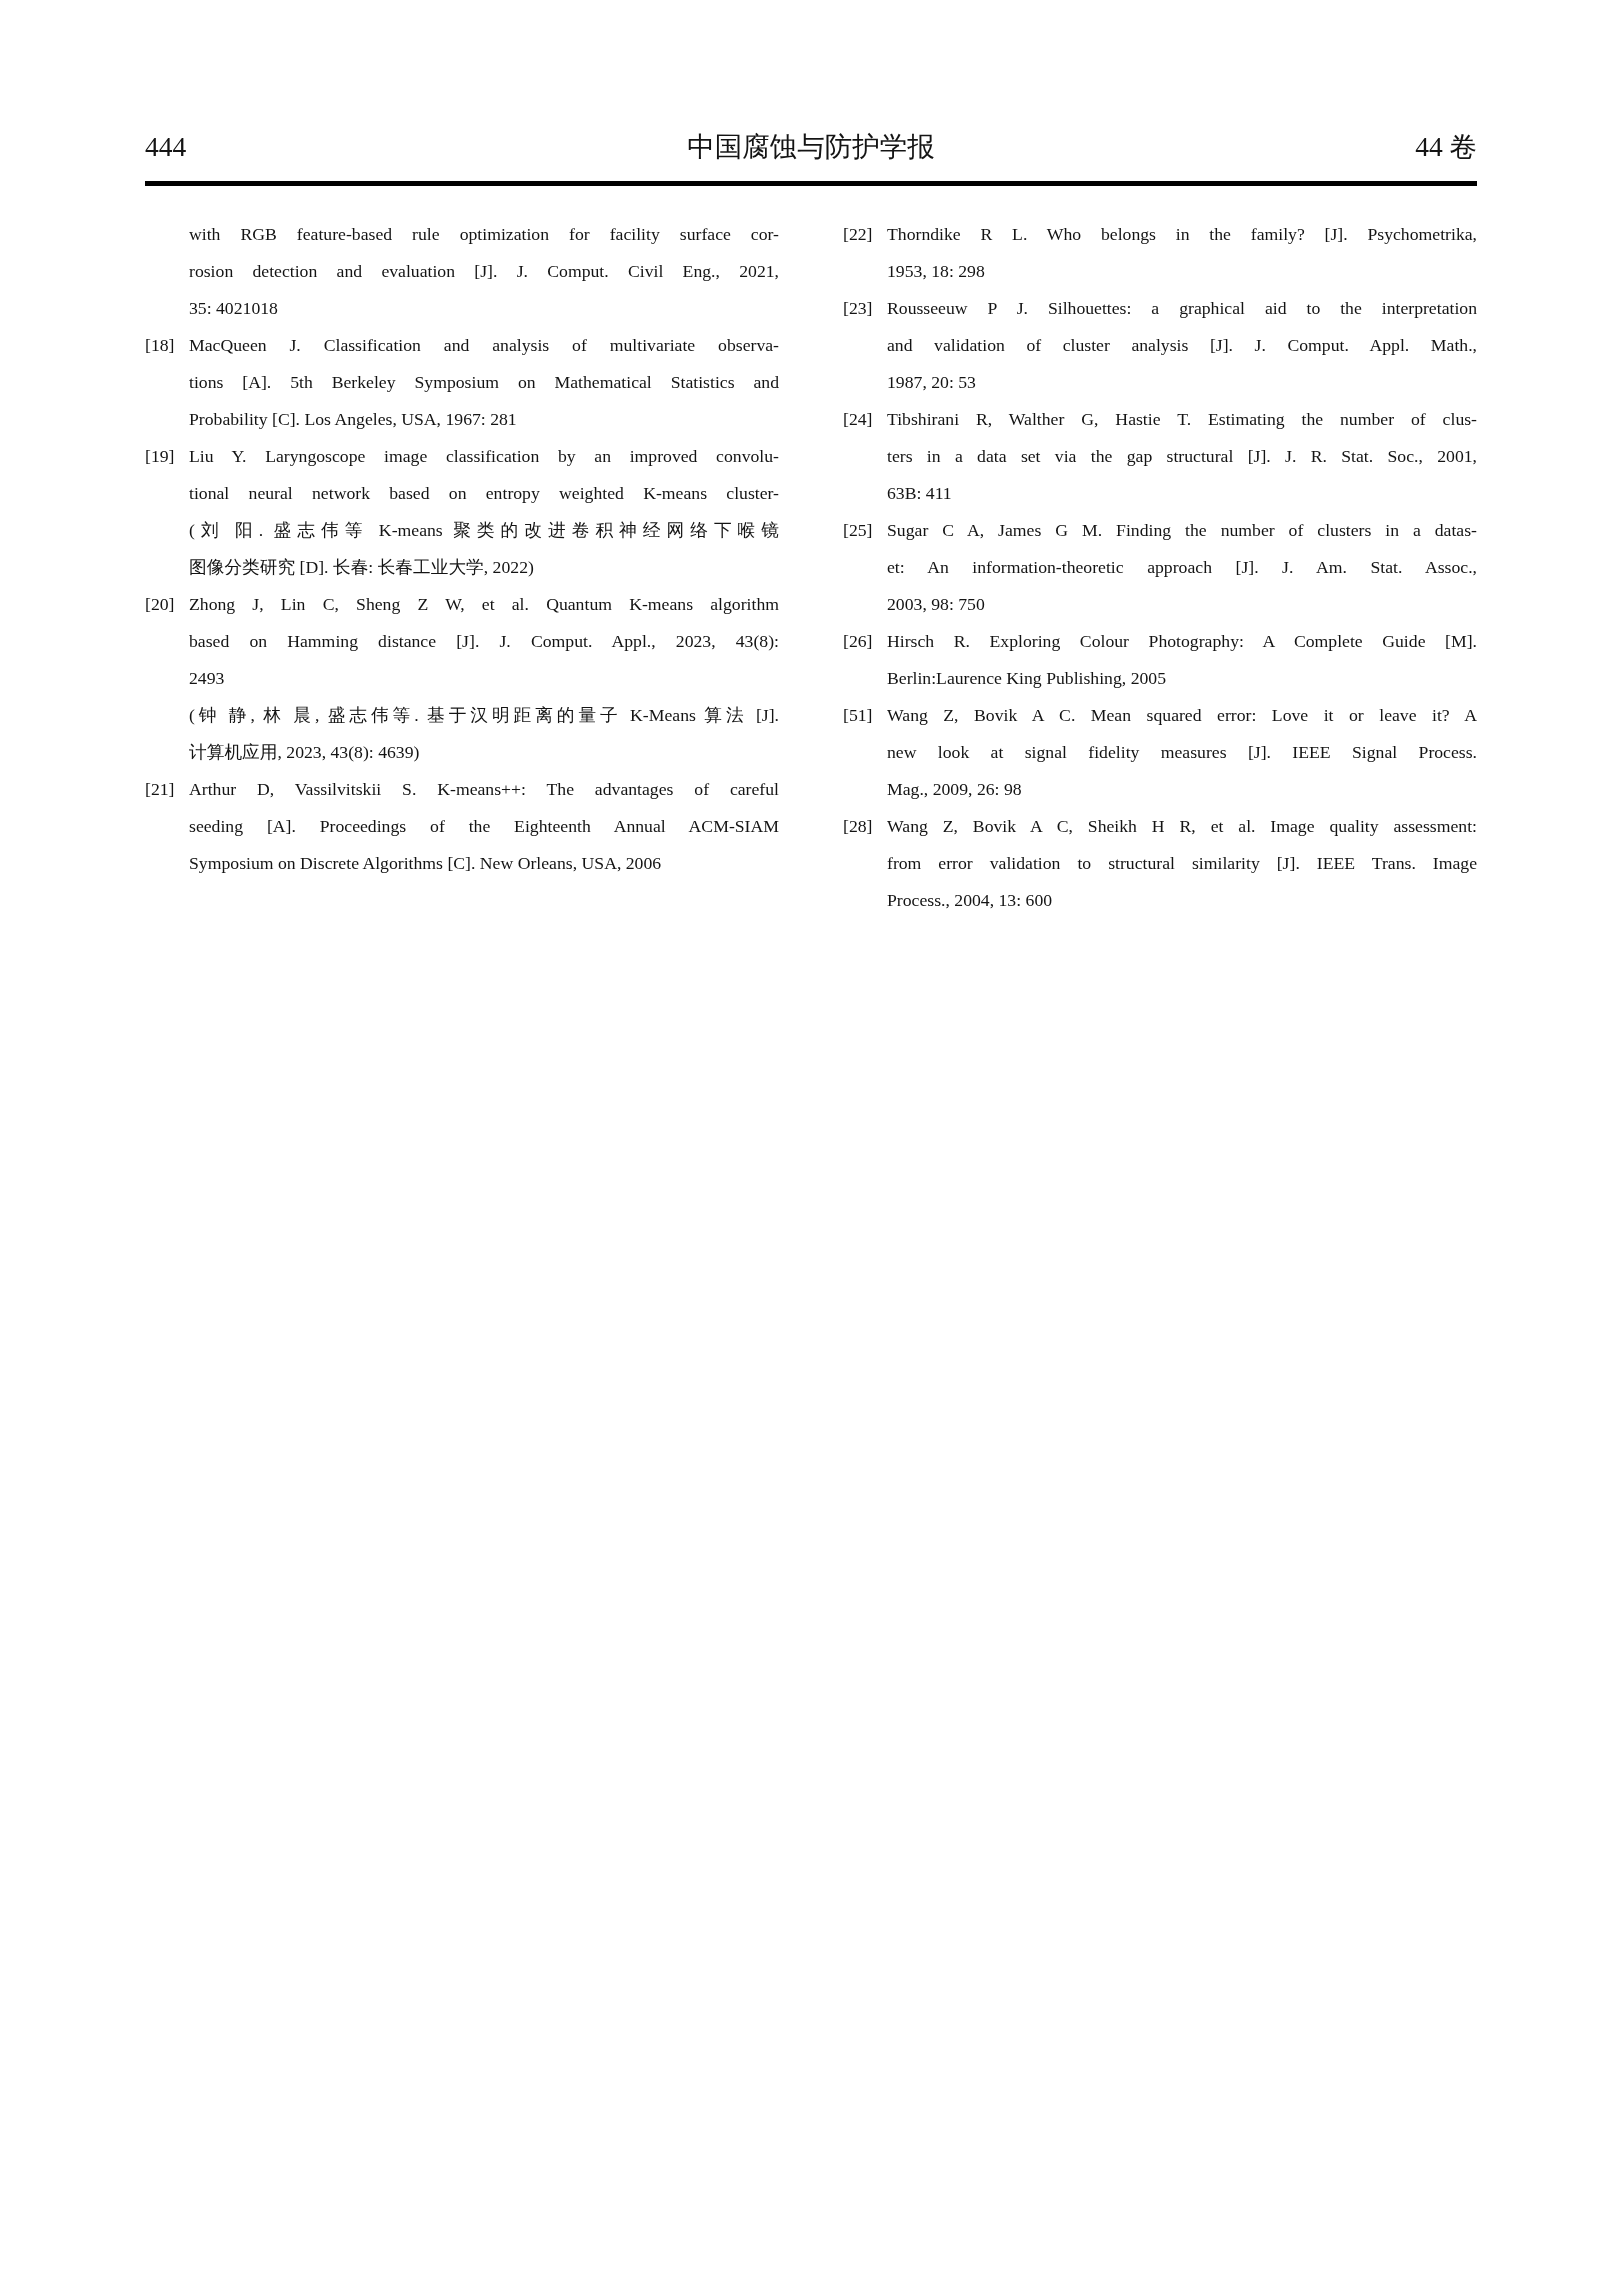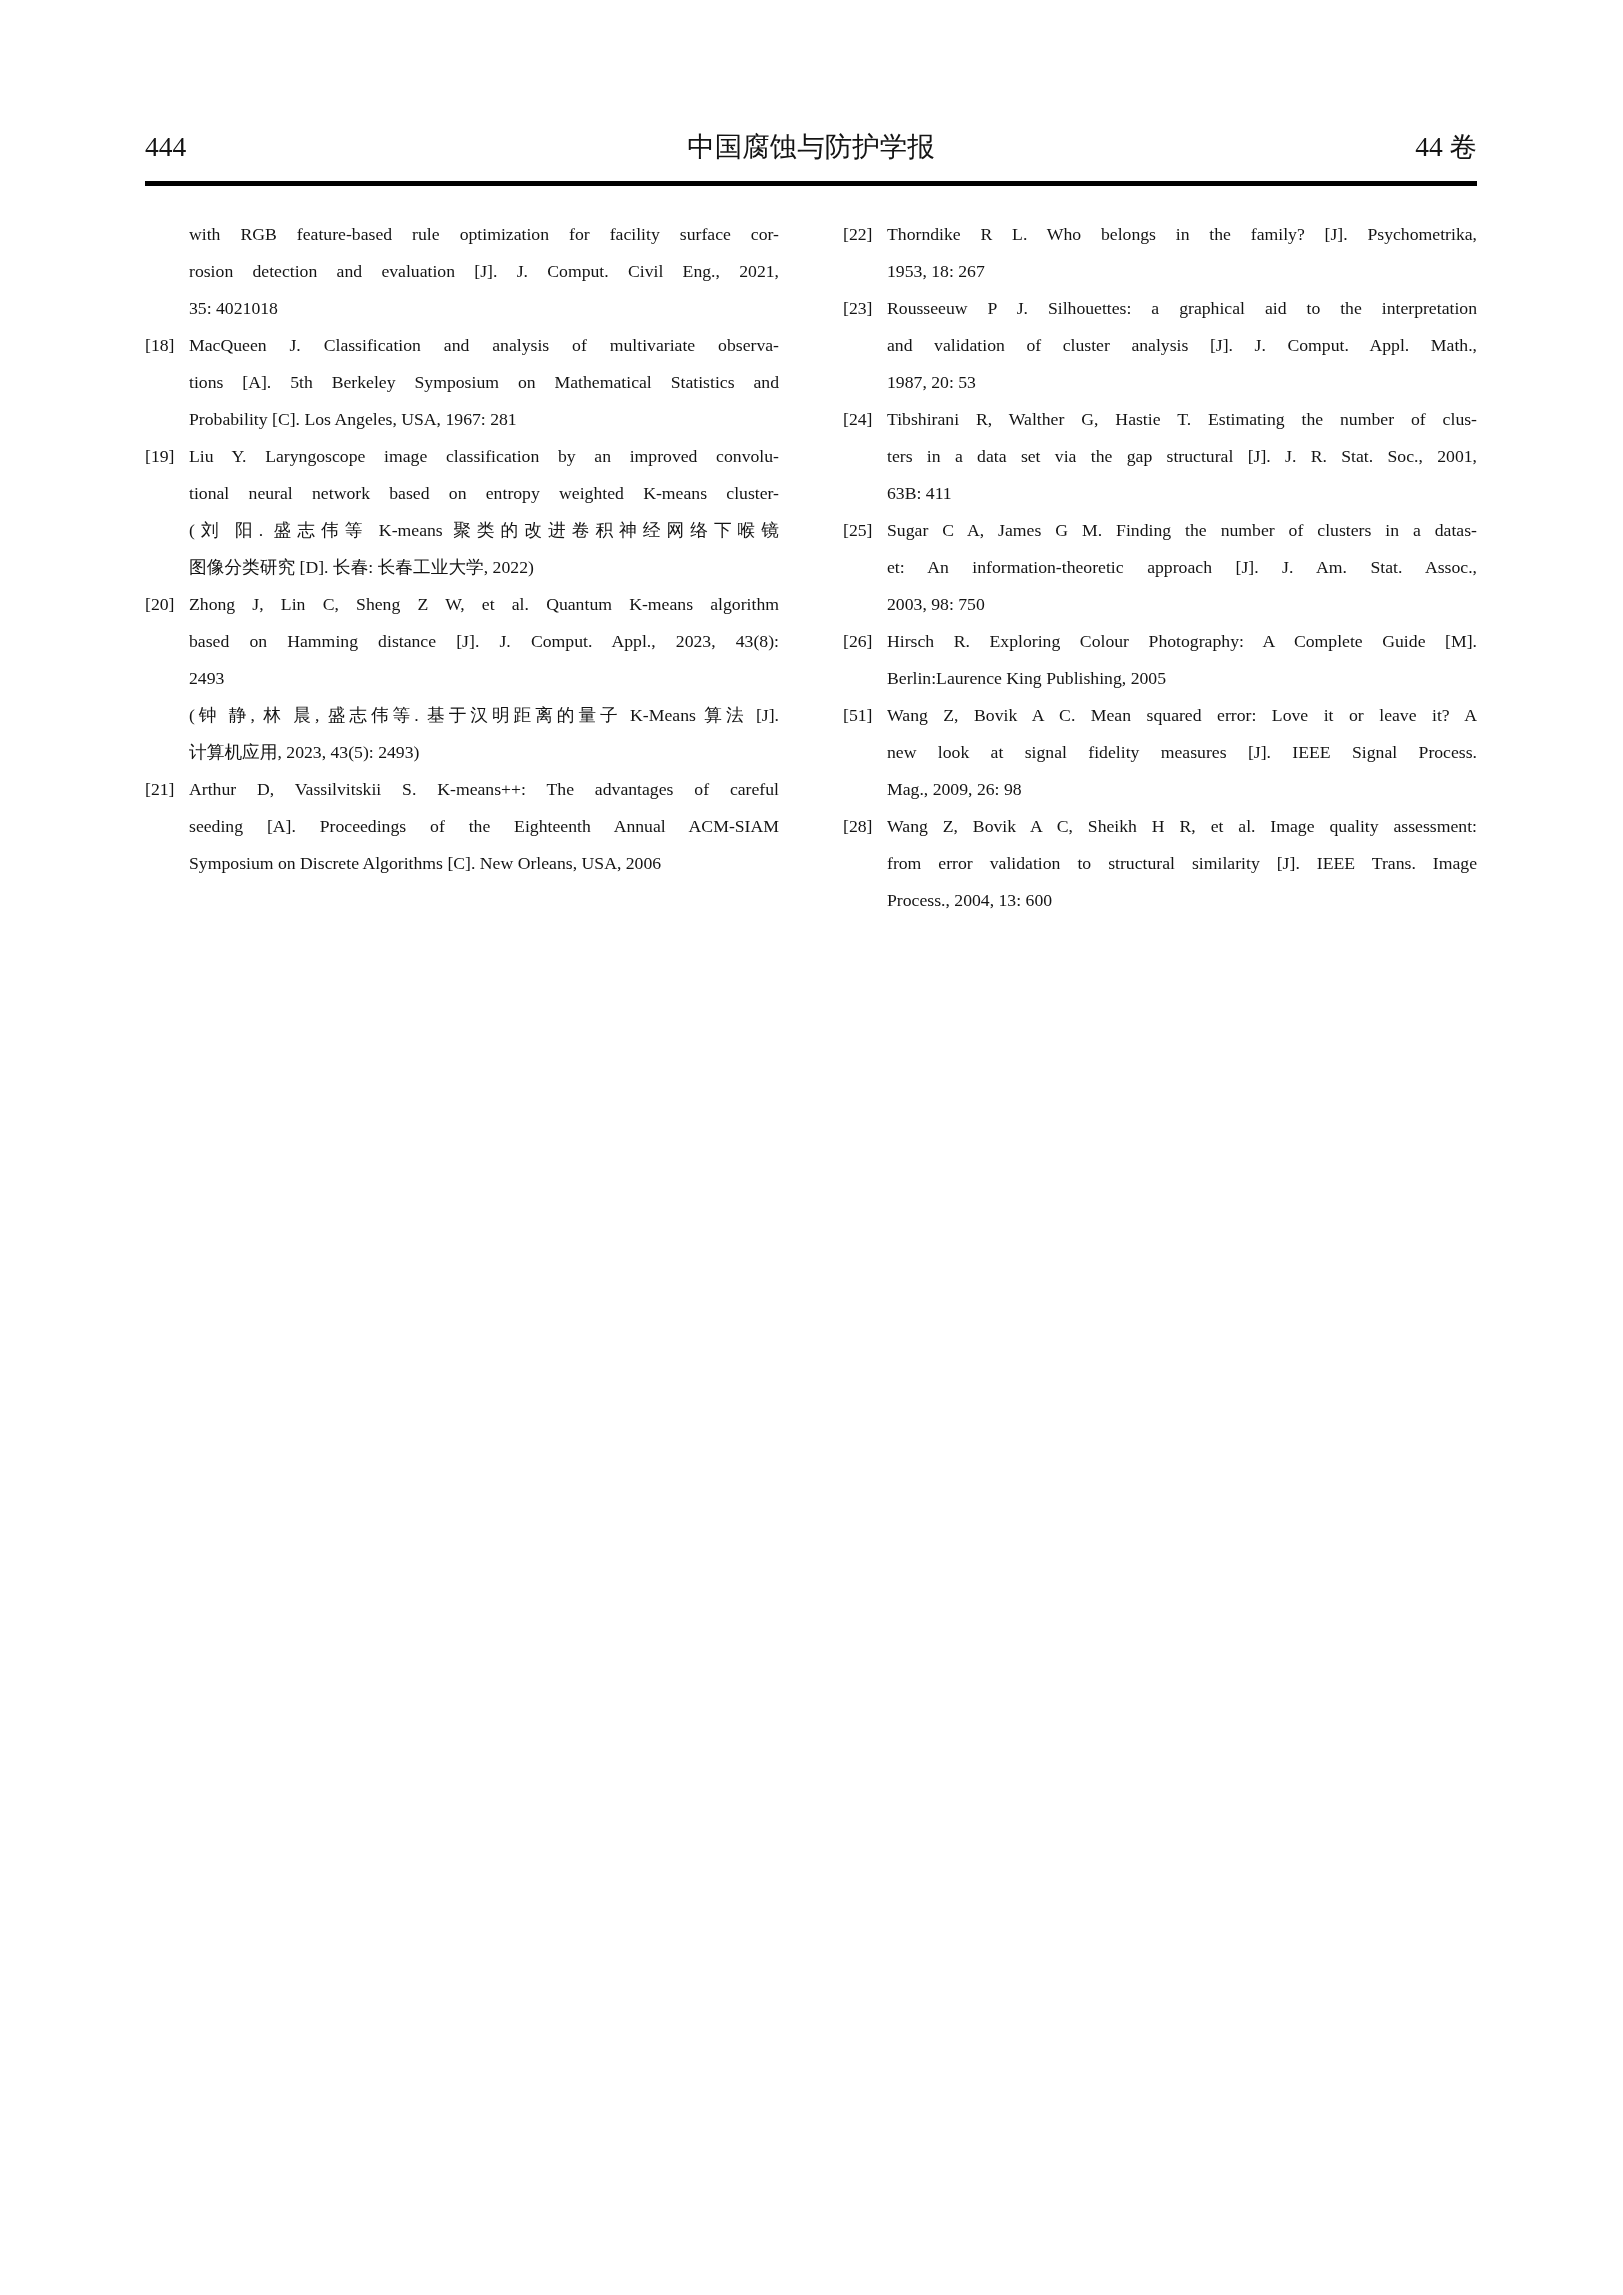--- a/index.html
+++ b/index.html
@@ -97,32 +97,32 @@
           <div class="line"><span class="num">[19]</span>Liu Y. Laryngoscope image classification by an improved convolu-</div>
           <div class="line">tional neural network based on entropy weighted K-means cluster-</div>
           <div class="line">(刘 阳. 盛志伟等 K-means 聚类的改进卷积神经网络下喉镜</div>
           <div class="line end">图像分类研究 [D]. 长春: 长春工业大学, 2022)</div>
         </div>
         <div class="ref">
           <div class="line"><span class="num">[20]</span>Zhong J, Lin C, Sheng Z W, et al. Quantum K-means algorithm</div>
           <div class="line">based on Hamming distance [J]. J. Comput. Appl., 2023, 43(8):</div>
           <div class="line end">2493</div>
           <div class="line">(钟 静, 林 晨, 盛志伟等. 基于汉明距离的量子 K-Means 算法 [J].</div>
-          <div class="line end">计算机应用, 2023, 43(5): 2493)</div>
+          <div class="line end">计算机应用, 2023, 43(8): 4639)</div>
         </div>
         <div class="ref">
           <div class="line"><span class="num">[21]</span>Arthur D, Vassilvitskii S. K-means++: The advantages of careful</div>
           <div class="line">seeding [A]. Proceedings of the Eighteenth Annual ACM-SIAM</div>
           <div class="line end">Symposium on Discrete Algorithms [C]. New Orleans, USA, 2006</div>
         </div>
       </div>
     <div class="col" id="col-right">
         <div class="ref">
           <div class="line"><span class="num">[22]</span>Thorndike R L. Who belongs in the family? [J]. Psychometrika,</div>
-          <div class="line end">1953, 18: 267</div>
+          <div class="line end">1953, 18: 298</div>
         </div>
         <div class="ref">
           <div class="line"><span class="num">[23]</span>Rousseeuw P J. Silhouettes: a graphical aid to the interpretation</div>
           <div class="line">and validation of cluster analysis [J]. J. Comput. Appl. Math.,</div>
           <div class="line end">1987, 20: 53</div>
         </div>
         <div class="ref">
           <div class="line"><span class="num">[24]</span>Tibshirani R, Walther G, Hastie T. Estimating the number of clus-</div>
           <div class="line">ters in a data set via the gap structural [J]. J. R. Stat. Soc., 2001,</div>
           <div class="line end">63B: 411</div>

